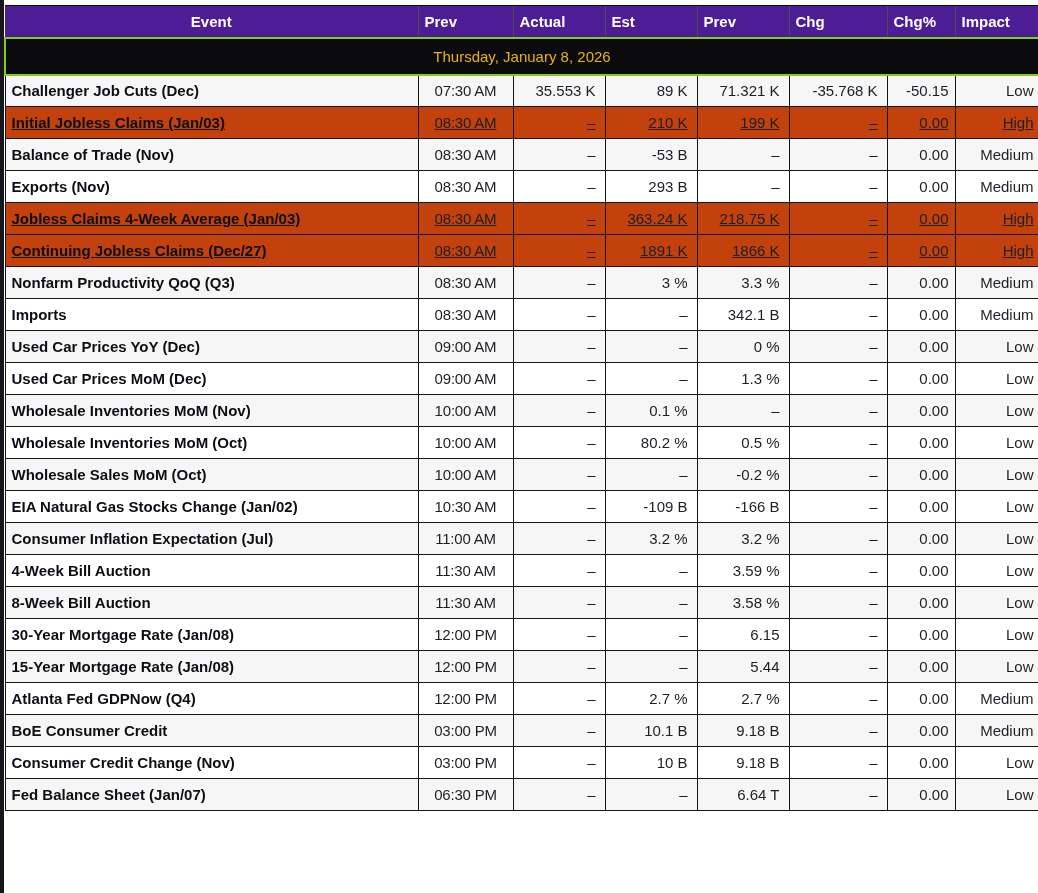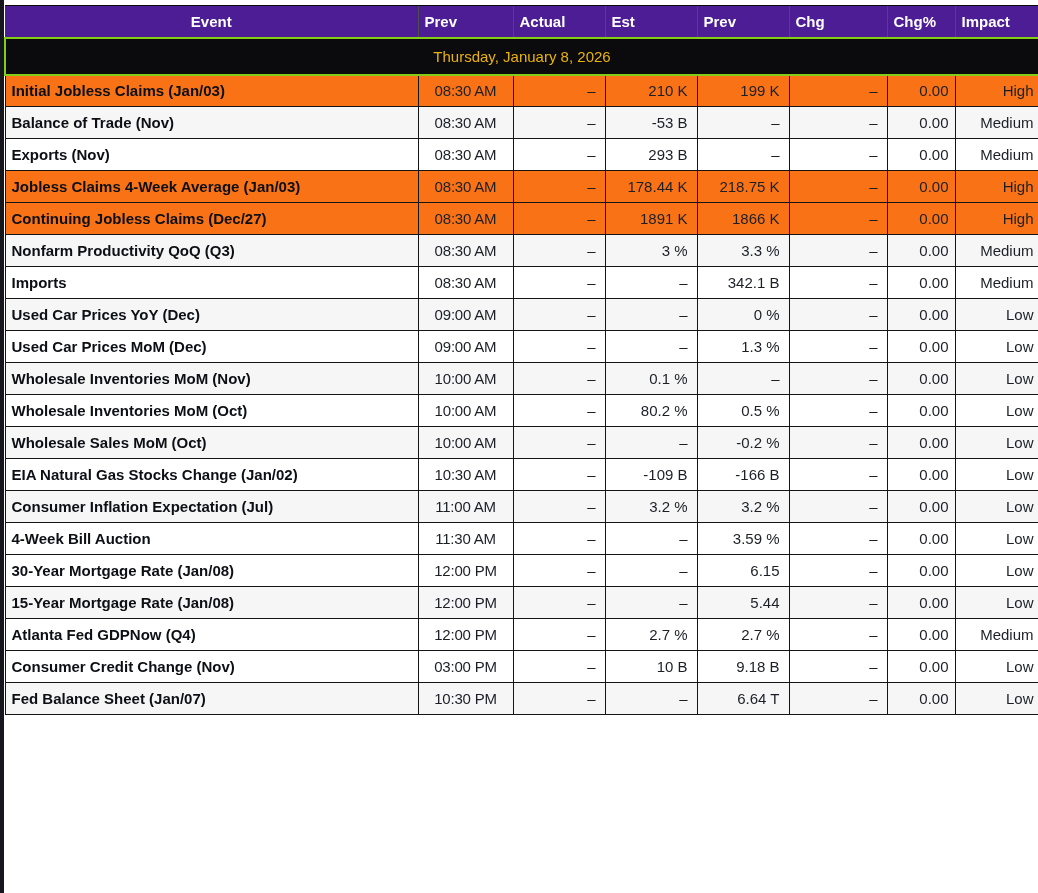--- a/index.html
+++ b/index.html
@@ -26,21 +26,21 @@
   tr.date-row td{
     background:#0b0b0e;color:#eab308;text-align:center;height:33px;
     border:2px solid #84cc16;font-weight:normal;
   }
   
   tbody td{
     border:1px solid #141414;height:32px;padding:0;background:#ffffff;
     box-sizing:border-box;white-space:nowrap;overflow:hidden;
   }
   tbody tr.striped td{background:#f6f6f6;}
-  tbody tr.hl td{background:#f97316;}
+  tbody tr.hl td{background:#c2410c;text-decoration:underline;}
   td.c-event{font-weight:bold;color:#0c0f14;padding:0 6px;text-align:left;}
   td.c-time{text-align:center;letter-spacing:-0.2px;}
   td.c-num{text-align:right;padding-right:9px;}
   td.c-pct{padding-right:6px;}
   td.c-impact{text-align:right;padding-right:5px;}
 </style>
 </head>
 <body>
 
 <div class="page">
@@ -65,20 +65,30 @@
         <th>Prev</th>
         <th>Chg</th>
         <th>Chg%</th>
         <th>Impact</th>
       </tr>
       <tr class="date-row">
         <td colspan="8">Thursday, January 8, 2026</td>
       </tr>
     </thead>
     <tbody>
+        <tr class="row striped">
+    <td class="c-event">Challenger Job Cuts (Dec)</td>
+    <td class="c-time">07:30 AM</td>
+    <td class="c-num">35.553 K</td>
+    <td class="c-num">89 K</td>
+    <td class="c-num">71.321 K</td>
+    <td class="c-num">-35.768 K</td>
+    <td class="c-num c-pct">-50.15</td>
+    <td class="c-impact">Low</td>
+  </tr>
         <tr class="row hl">
     <td class="c-event">Initial Jobless Claims (Jan/03)</td>
     <td class="c-time">08:30 AM</td>
     <td class="c-num">–</td>
     <td class="c-num">210 K</td>
     <td class="c-num">199 K</td>
     <td class="c-num">–</td>
     <td class="c-num c-pct">0.00</td>
     <td class="c-impact">High</td>
   </tr>
@@ -99,21 +109,21 @@
     <td class="c-num">293 B</td>
     <td class="c-num">–</td>
     <td class="c-num">–</td>
     <td class="c-num c-pct">0.00</td>
     <td class="c-impact">Medium</td>
   </tr>
         <tr class="row hl">
     <td class="c-event">Jobless Claims 4-Week Average (Jan/03)</td>
     <td class="c-time">08:30 AM</td>
     <td class="c-num">–</td>
-    <td class="c-num">178.44 K</td>
+    <td class="c-num">363.24 K</td>
     <td class="c-num">218.75 K</td>
     <td class="c-num">–</td>
     <td class="c-num c-pct">0.00</td>
     <td class="c-impact">High</td>
   </tr>
         <tr class="row hl">
     <td class="c-event">Continuing Jobless Claims (Dec/27)</td>
     <td class="c-time">08:30 AM</td>
     <td class="c-num">–</td>
     <td class="c-num">1891 K</td>
@@ -215,20 +225,30 @@
         <tr class="row">
     <td class="c-event">4-Week Bill Auction</td>
     <td class="c-time">11:30 AM</td>
     <td class="c-num">–</td>
     <td class="c-num">–</td>
     <td class="c-num">3.59 %</td>
     <td class="c-num">–</td>
     <td class="c-num c-pct">0.00</td>
     <td class="c-impact">Low</td>
   </tr>
+        <tr class="row striped">
+    <td class="c-event">8-Week Bill Auction</td>
+    <td class="c-time">11:30 AM</td>
+    <td class="c-num">–</td>
+    <td class="c-num">–</td>
+    <td class="c-num">3.58 %</td>
+    <td class="c-num">–</td>
+    <td class="c-num c-pct">0.00</td>
+    <td class="c-impact">Low</td>
+  </tr>
         <tr class="row">
     <td class="c-event">30-Year Mortgage Rate (Jan/08)</td>
     <td class="c-time">12:00 PM</td>
     <td class="c-num">–</td>
     <td class="c-num">–</td>
     <td class="c-num">6.15</td>
     <td class="c-num">–</td>
     <td class="c-num c-pct">0.00</td>
     <td class="c-impact">Low</td>
   </tr>
@@ -245,33 +265,43 @@
         <tr class="row">
     <td class="c-event">Atlanta Fed GDPNow (Q4)</td>
     <td class="c-time">12:00 PM</td>
     <td class="c-num">–</td>
     <td class="c-num">2.7 %</td>
     <td class="c-num">2.7 %</td>
     <td class="c-num">–</td>
     <td class="c-num c-pct">0.00</td>
     <td class="c-impact">Medium</td>
   </tr>
+        <tr class="row striped">
+    <td class="c-event">BoE Consumer Credit</td>
+    <td class="c-time">03:00 PM</td>
+    <td class="c-num">–</td>
+    <td class="c-num">10.1 B</td>
+    <td class="c-num">9.18 B</td>
+    <td class="c-num">–</td>
+    <td class="c-num c-pct">0.00</td>
+    <td class="c-impact">Medium</td>
+  </tr>
         <tr class="row">
     <td class="c-event">Consumer Credit Change (Nov)</td>
     <td class="c-time">03:00 PM</td>
     <td class="c-num">–</td>
     <td class="c-num">10 B</td>
     <td class="c-num">9.18 B</td>
     <td class="c-num">–</td>
     <td class="c-num c-pct">0.00</td>
     <td class="c-impact">Low</td>
   </tr>
         <tr class="row striped">
     <td class="c-event">Fed Balance Sheet (Jan/07)</td>
-    <td class="c-time">10:30 PM</td>
+    <td class="c-time">06:30 PM</td>
     <td class="c-num">–</td>
     <td class="c-num">–</td>
     <td class="c-num">6.64 T</td>
     <td class="c-num">–</td>
     <td class="c-num c-pct">0.00</td>
     <td class="c-impact">Low</td>
   </tr>
       </tbody>
   </table>
 </div>

